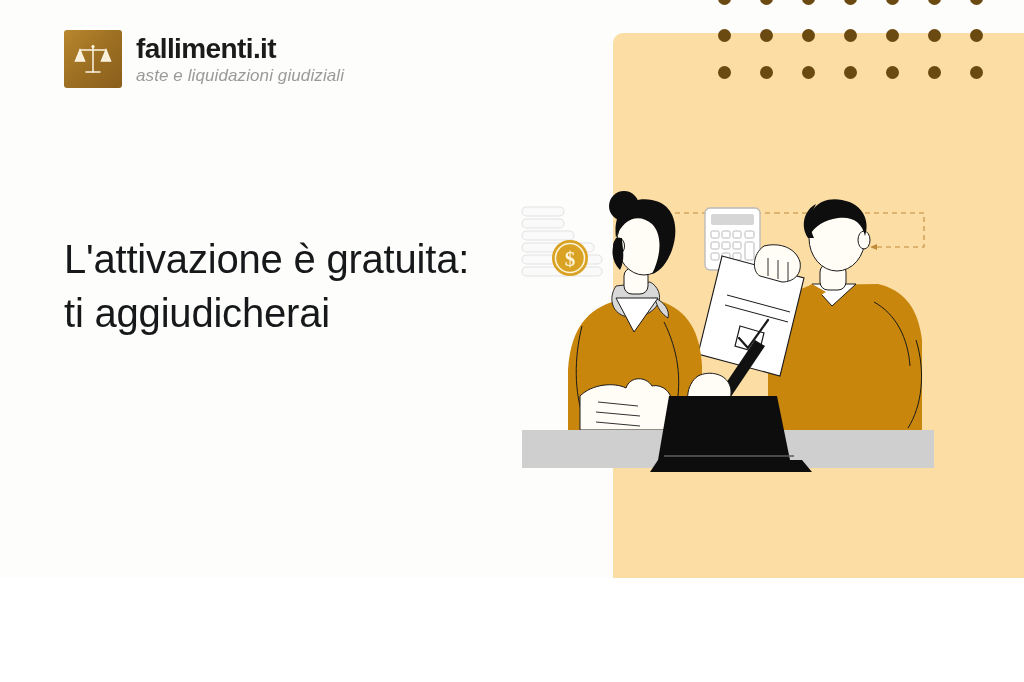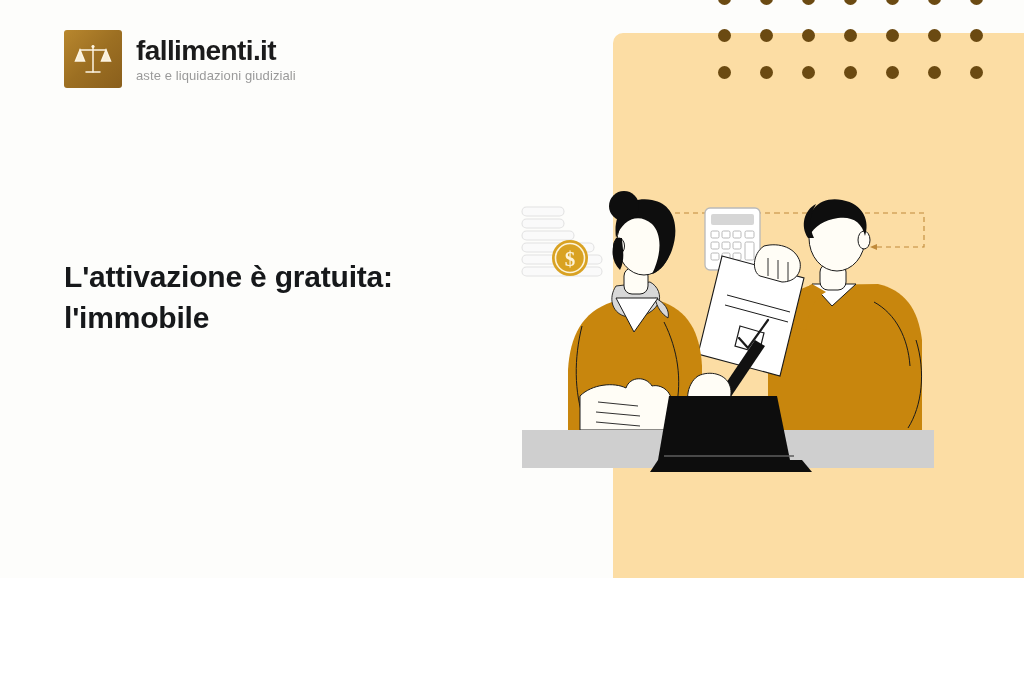--- a/index.html
+++ b/index.html
@@ -78,38 +78,38 @@
     justify-content: center;
     line-height: 1;
   }
   .logo-title {
     font-size: 28px;
     font-weight: bold;
     color: #1b1b1b;
     letter-spacing: -0.6px;
   }
   .logo-sub {
-    font-size: 13px;
+    font-size: 17px;
     color: #9a9a9a;
     margin-top: 4px;
     letter-spacing: 0.1px;
+    font-style: italic;
   }
 
   
   .headline {
     position: absolute;
     left: 64px;
     top: 232px;
     width: 420px;
-    font-size: 30px;
-    font-weight: bold;
+    font-size: 40px;
+    font-weight: normal;
     color: #16181a;
     line-height: 1.36;
     letter-spacing: -0.2px;
-    margin-top: 25px;
   }
 
   
   .illustration {
     position: absolute;
     left: 512px;
     top: 180px;
     width: 430px;
     height: 300px;
   }
@@ -177,21 +177,21 @@
       </svg>
     </div>
     <div class="logo-text">
       <div class="logo-title">fallimenti.it</div>
       <div class="logo-sub">aste e liquidazioni giudiziali</div>
     </div>
   </div>
 
   <div class="headline">
     <div>L'attivazione è gratuita:</div>
-    <div>l'immobile</div>
+    <div>ti aggiudicherai</div>
   </div>
 
   <div class="illustration">
     <svg width="430" height="300" viewBox="0 0 430 300" aria-hidden="true">
 
       <g stroke="#c08a3a" stroke-width="1.1" fill="none" stroke-dasharray="5 4">
         <path d="M136 33 L136 50"></path>
         <path d="M136 33 L263 33"></path>
         <path d="M263 33 L412 33 L412 67 L362 67"></path>
       </g>

